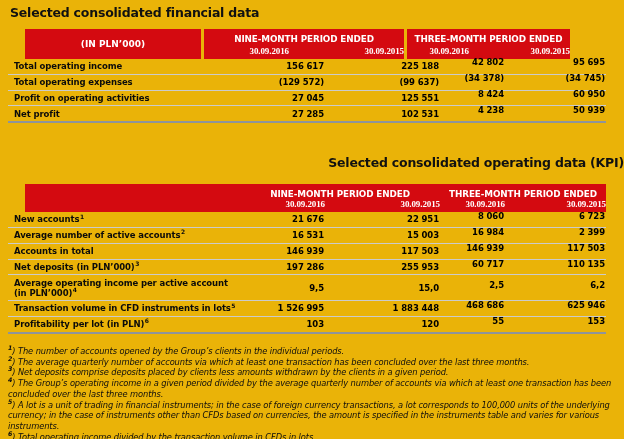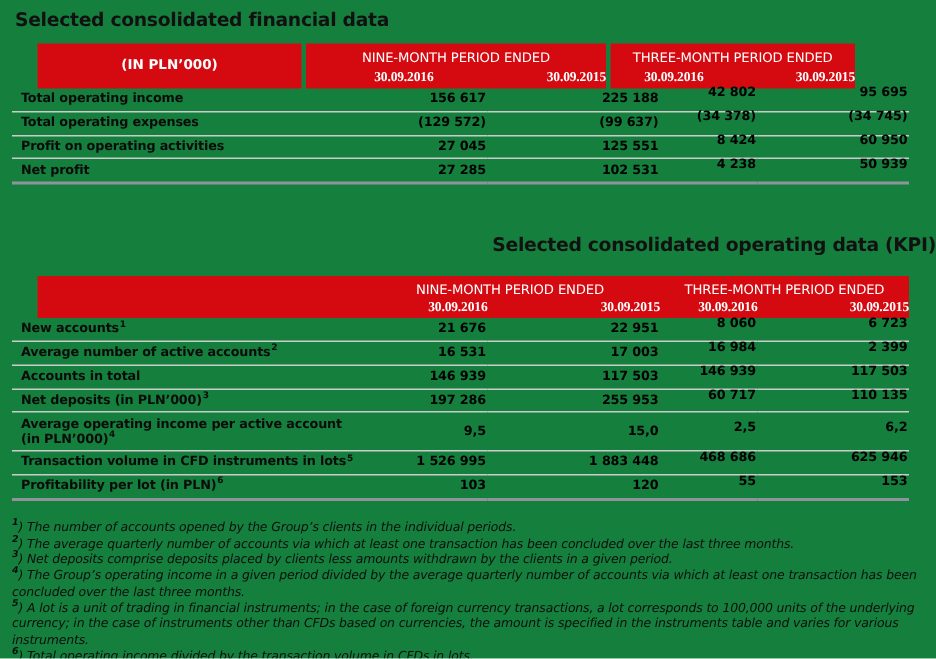--- a/index.html
+++ b/index.html
@@ -1,20 +1,20 @@
 <!DOCTYPE html>
 <html><head>
 <meta charset="utf-8">
 <style>
   * { margin:0; padding:0; box-sizing:border-box; }
   html,body { background:#ffffff; }
   .page {
     position:relative;
     width:624px; height:439px;
-    background:#15803d;
+    background:#eab308;
     overflow:hidden;
     padding:5px 0 0 8px;
     font-family:"DejaVu Sans", "Liberation Sans", sans-serif;
     color:#000;
   }
   .sec-title {
     font-size:12.5px;
     font-weight:bold;
     color:#111;
     letter-spacing:-0.2px;
@@ -42,21 +42,21 @@
   .rh-group {
     display:flex; flex-direction:column; justify-content:space-between;
     padding:5px 0 3px;
   }
   .t1 .g1, .t2 .g1 { width:200px; }
   .t1 .g2 { width:163px; }
   .t2 .g2 { width:166px; }
   .t1 .red-head, .t2 .red-head { height:30px; }
   .t2 .red-head { height:28px; }
   .g-label {
-    text-align:center; color:#fff; font-weight:normal; font-size:8.8px;
+    text-align:center; color:#fff; font-weight:bold; font-size:8.8px;
     white-space:nowrap; letter-spacing:-0.1px;
   }
   .g-dates { display:flex; }
   .g-dates span {
     display:block; text-align:right; color:#fff; font-weight:bold; font-size:9px;
     letter-spacing:-0.1px;
     font-family:Liberation Serif, serif;
   }
   .t1 .g1 .gd1 { width:85px; }  .t1 .g1 .gd2 { width:115px; }
   .t1 .g2 .gd1 { width:62px; }  .t1 .g2 .gd2 { width:101px; }
@@ -197,21 +197,21 @@
           <tr>
             <td class="lbl">New accounts<sup>1</sup></td>
             <td class="val c1"><span>21 676</span></td>
             <td class="val c2"><span>22 951</span></td>
             <td class="val c3"><span>8 060</span></td>
             <td class="val c4"><span>6 723</span></td>
           </tr>
           <tr>
             <td class="lbl">Average number of active accounts<sup>2</sup></td>
             <td class="val c1"><span>16 531</span></td>
-            <td class="val c2"><span>17 003</span></td>
+            <td class="val c2"><span>15 003</span></td>
             <td class="val c3"><span>16 984</span></td>
             <td class="val c4"><span>2 399</span></td>
           </tr>
           <tr>
             <td class="lbl">Accounts in total</td>
             <td class="val c1"><span>146 939</span></td>
             <td class="val c2"><span>117 503</span></td>
             <td class="val c3"><span>146 939</span></td>
             <td class="val c4"><span>117 503</span></td>
           </tr>

